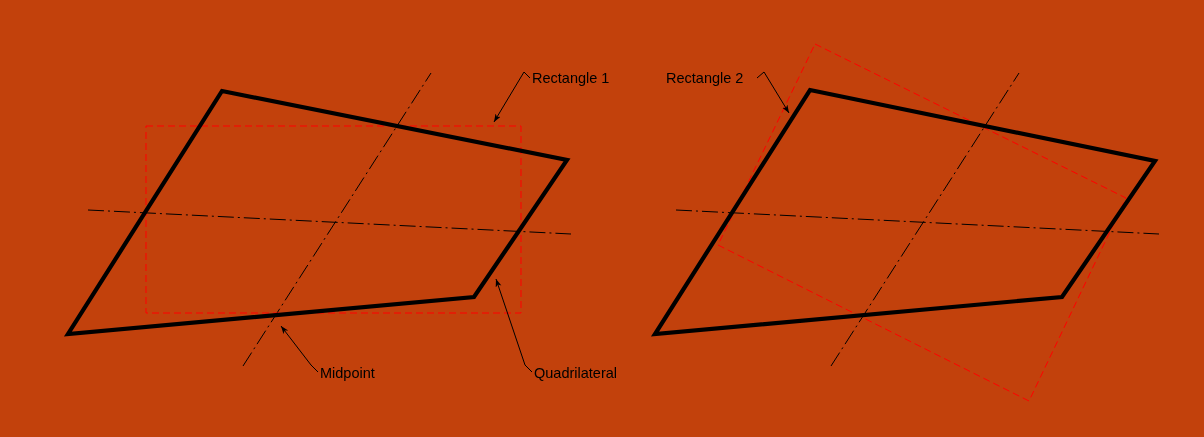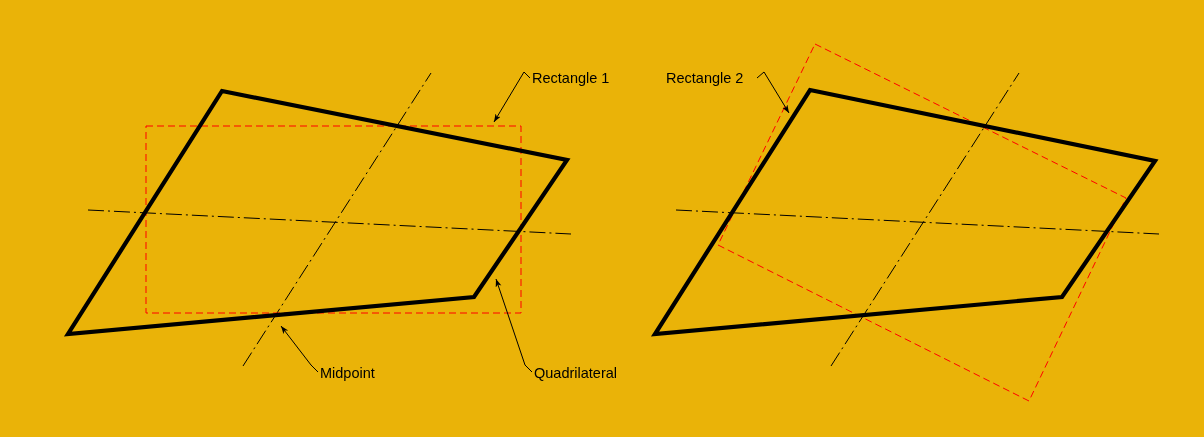--- a/index.html
+++ b/index.html
@@ -10,21 +10,21 @@
   body {
     width: 1204px;
     height: 437px;
     font-family: "Liberation Sans", sans-serif;
     overflow: hidden;
   }
   #figure-root {
     position: relative;
     width: 1204px;
     height: 437px;
-    background: #eab308;
+    background: #c2410c;
   }
   svg.figure-canvas {
     display: block;
     width: 1204px;
     height: 437px;
   }
   .annotation-text {
     font-family: "Liberation Sans", sans-serif;
     font-size: 14.5px;
     fill: #000000;

